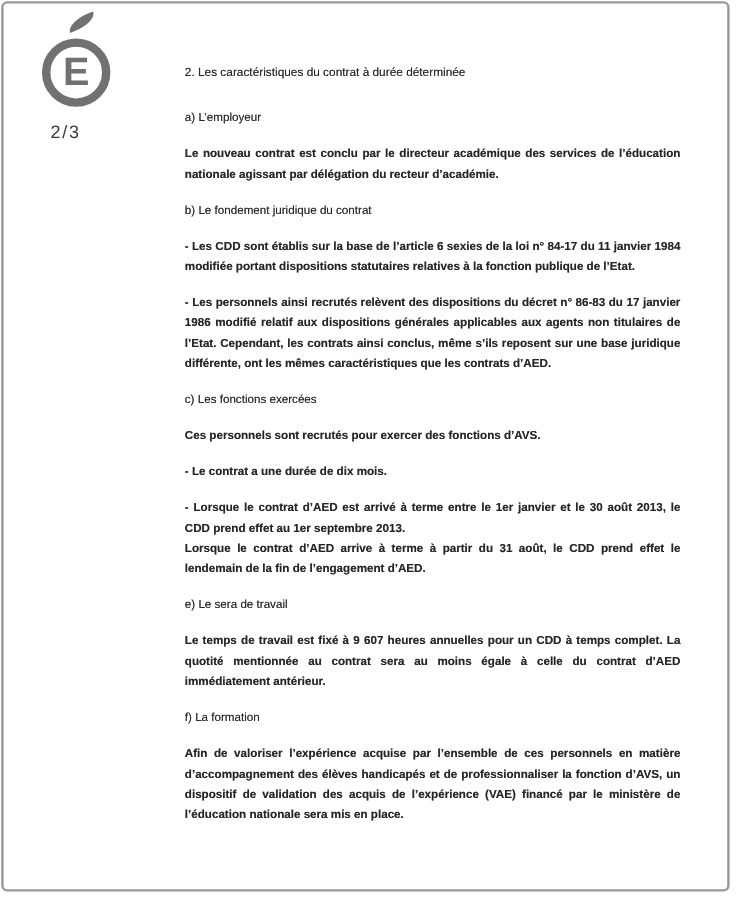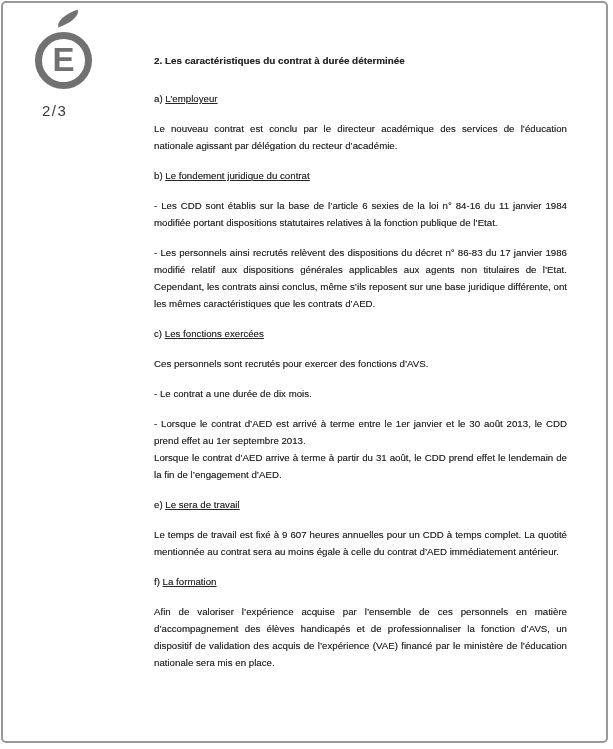--- a/index.html
+++ b/index.html
@@ -65,34 +65,34 @@
   .content {
     position: absolute;
     left: 154px; top: 52px;
     width: 413px;
     color: #262626;
     font-size: 9.7px;
     line-height: 17px;
     text-shadow: 0 0 0.5px rgba(40,40,40,0.55);
   }
   .doc-title {
-    font-weight: bold;
+    font-weight: normal;
     font-size: 9.9px;
     margin: 0 0 21px 0;
   }
   .sec-head {
     margin: 0 0 13px 0;
   }
   .sec-underline {
-    text-decoration: underline;
   }
   .body-para {
     margin: 0 0 13px 0;
     text-align: justify;
     white-space: pre-line;
+    font-weight: bold;
   }
 </style>
 </head>
 <body>
 
 <div class="page">
 
   <div class="page-border"></div>
 
   <div class="logo">
@@ -103,21 +103,21 @@
   </div>
 
   <div class="pagenum">2/3</div>
 
   <div class="content">
     <p class="doc-title">2. Les caractéristiques du contrat à durée déterminée</p>
     <div>
         <p class="sec-head"><span class="sec-letter">a) </span><span class="sec-underline">L’employeur</span></p>
         <p class="body-para">Le nouveau contrat est conclu par le directeur académique des services de l’éducation nationale agissant par délégation du recteur d’académie.</p>
         <p class="sec-head"><span class="sec-letter">b) </span><span class="sec-underline">Le fondement juridique du contrat</span></p>
-        <p class="body-para">- Les CDD sont établis sur la base de l’article 6 sexies de la loi n° 84-16 du 11 janvier 1984 modifiée portant dispositions statutaires relatives à la fonction publique de l’Etat.</p>
+        <p class="body-para">- Les CDD sont établis sur la base de l’article 6 sexies de la loi n° 84-17 du 11 janvier 1984 modifiée portant dispositions statutaires relatives à la fonction publique de l’Etat.</p>
         <p class="body-para">- Les personnels ainsi recrutés relèvent des dispositions du décret n° 86-83 du 17 janvier 1986 modifié relatif aux dispositions générales applicables aux agents non titulaires de l’Etat. Cependant, les contrats ainsi conclus, même s’ils reposent sur une base juridique différente, ont les mêmes caractéristiques que les contrats d’AED.</p>
         <p class="sec-head"><span class="sec-letter">c) </span><span class="sec-underline">Les fonctions exercées</span></p>
         <p class="body-para">Ces personnels sont recrutés pour exercer des fonctions d’AVS.</p>
         <p class="body-para">- Le contrat a une durée de dix mois.</p>
         <p class="body-para">- Lorsque le contrat d’AED est arrivé à terme entre le 1er janvier et le 30 août 2013, le CDD prend effet au 1er septembre 2013.
 Lorsque le contrat d’AED arrive à terme à partir du 31 août, le CDD prend effet le lendemain de la fin de l’engagement d’AED.</p>
         <p class="sec-head"><span class="sec-letter">e) </span><span class="sec-underline">Le sera de travail</span></p>
         <p class="body-para">Le temps de travail est fixé à 9 607 heures annuelles pour un CDD à temps complet. La quotité mentionnée au contrat sera au moins égale à celle du contrat d’AED immédiatement antérieur.</p>
         <p class="sec-head"><span class="sec-letter">f) </span><span class="sec-underline">La formation</span></p>
         <p class="body-para">Afin de valoriser l’expérience acquise par l’ensemble de ces personnels en matière d’accompagnement des élèves handicapés et de professionnaliser la fonction d’AVS, un dispositif de validation des acquis de l’expérience (VAE) financé par le ministère de l’éducation nationale sera mis en place.</p>

